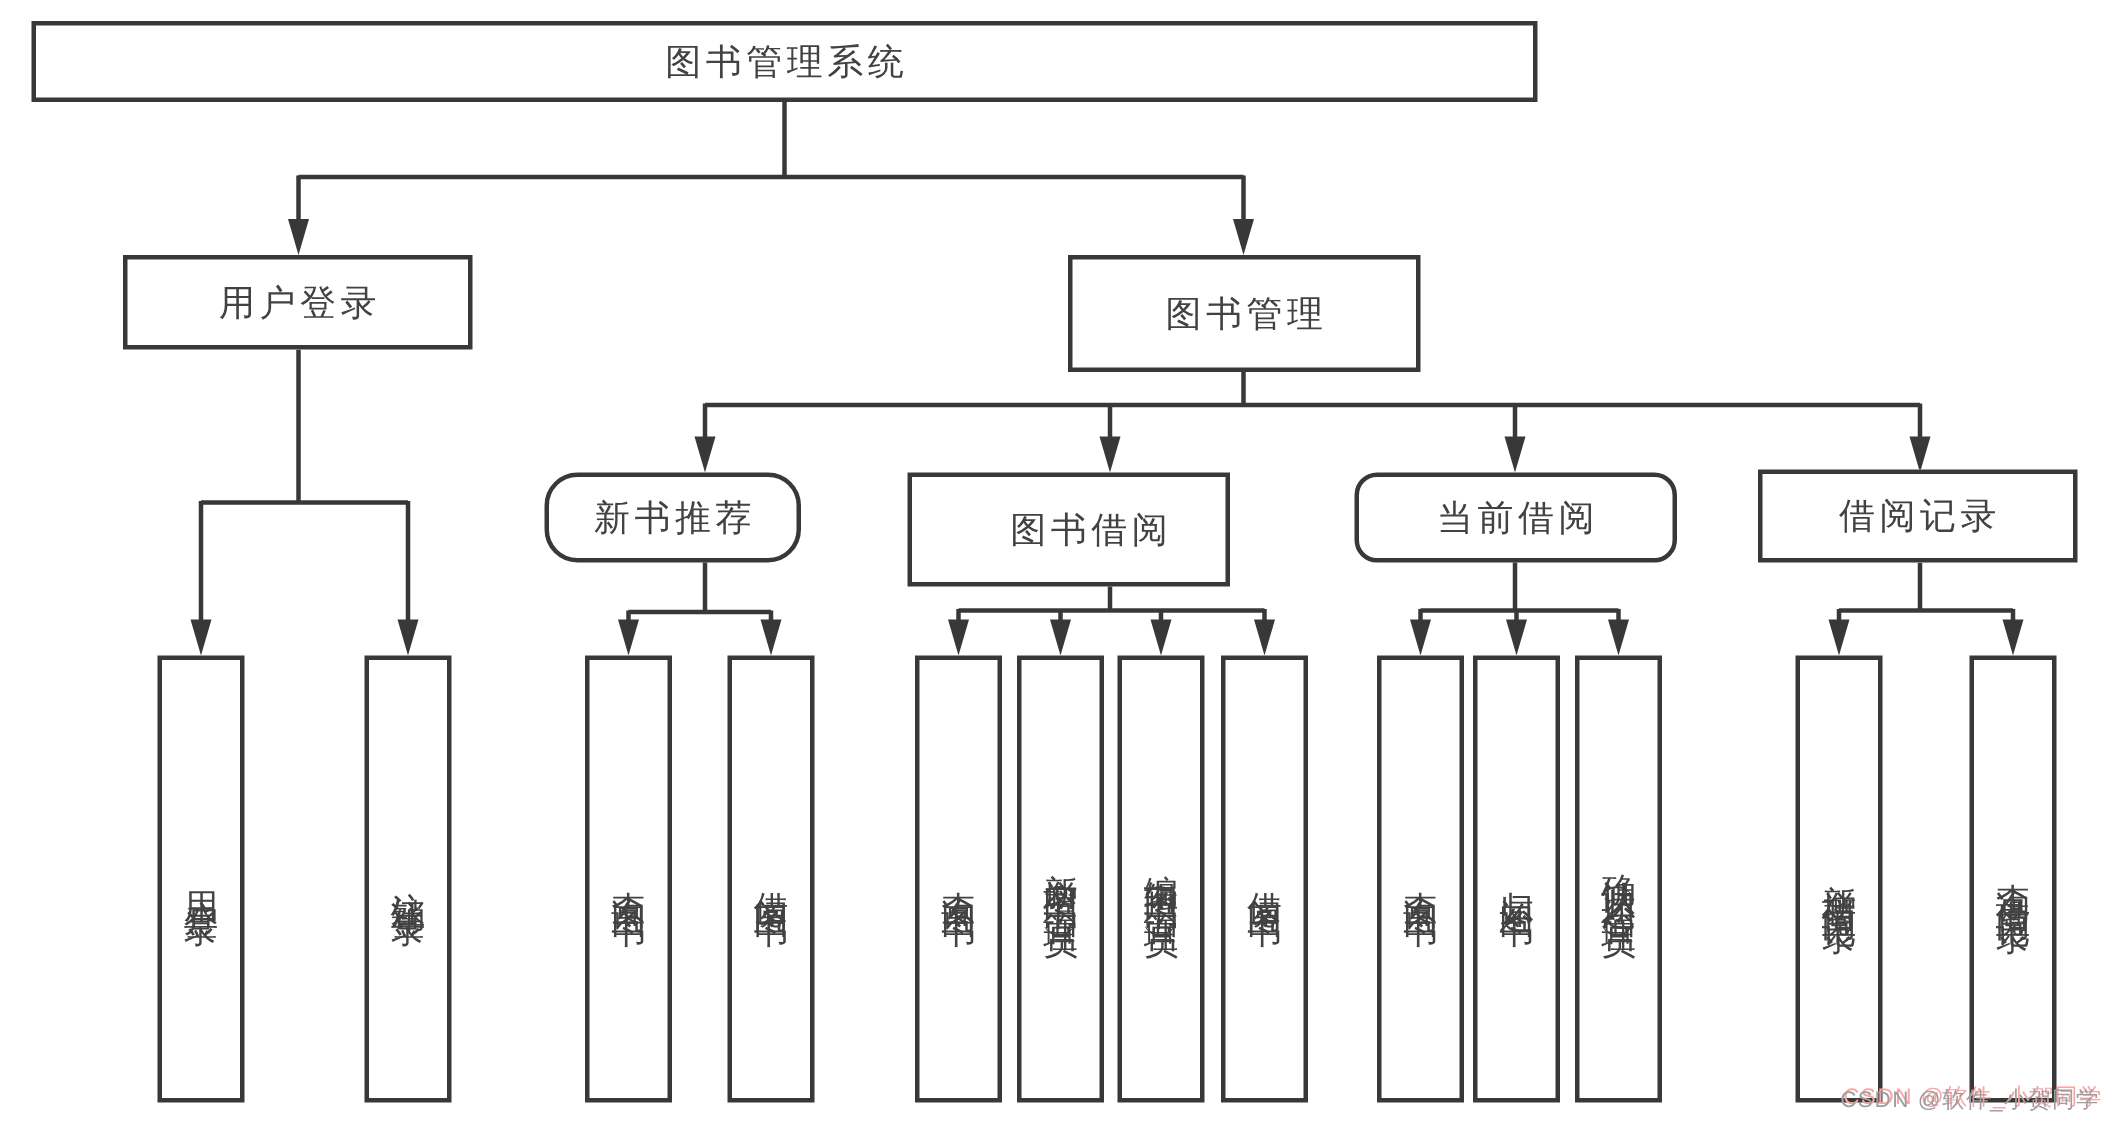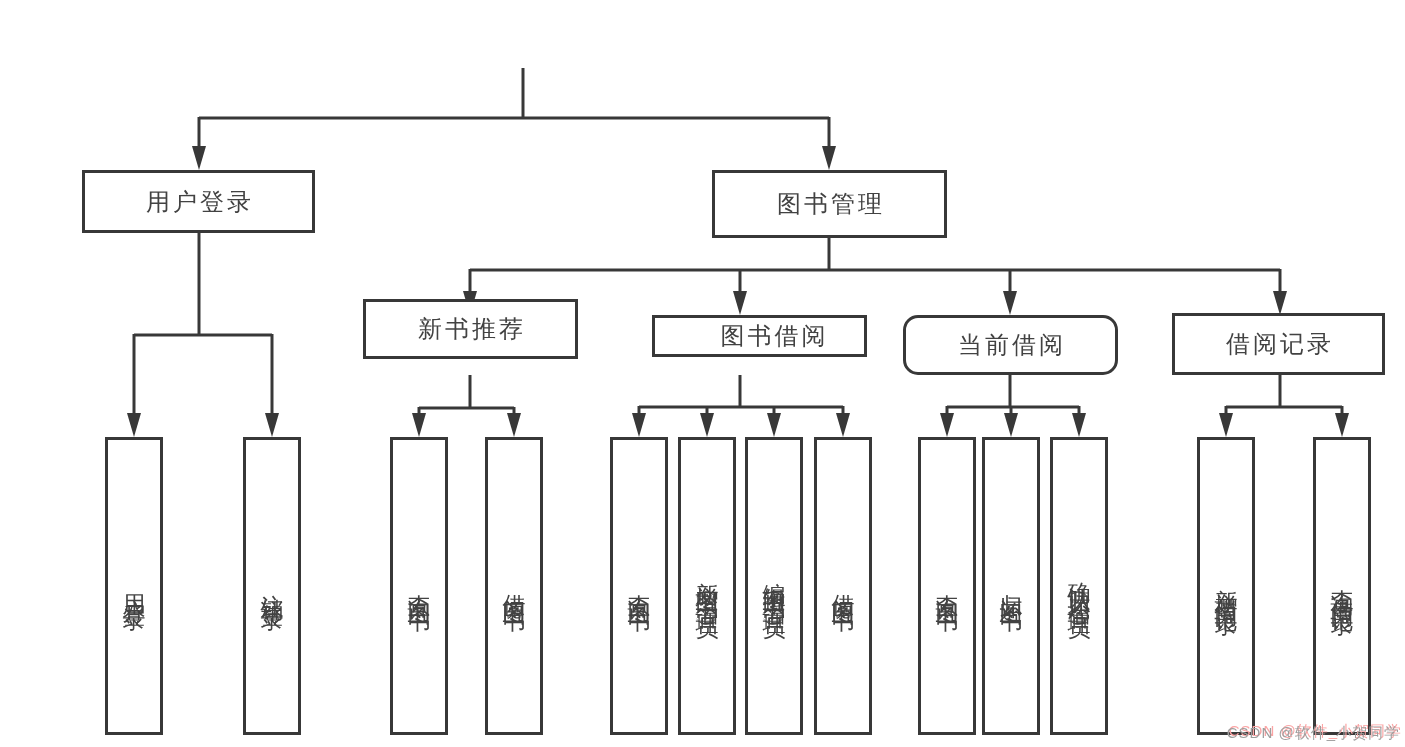--- a/index.html
+++ b/index.html
@@ -113,26 +113,27 @@
       <polygon points="767,413 781,413 774,437"></polygon>
       <polygon points="836,413 850,413 843,437"></polygon>
       <polygon points="940,413 954,413 947,437"></polygon>
       <polygon points="1004,413 1018,413 1011,437"></polygon>
       <polygon points="1072,413 1086,413 1079,437"></polygon>
       <polygon points="1219,413 1233,413 1226,437"></polygon>
       <polygon points="1335,413 1349,413 1342,437"></polygon>
     </g>
   </svg>
 
+  <div class="node" style="left:21px;top:14px;width:1004px;height:54px;">图书管理系统</div>
 
   <div class="node" style="left:82px;top:170px;width:233px;height:63px;">用户登录</div>
-  <div class="node" style="left:712px;top:170px;width:235px;height:68px;">图书管理</div>
+  <div class="node" style="left:712px;top:170px;width:235px;height:78px;">图书管理</div>
 
-  <div class="node" style="left:363px;top:299px;width:215px;height:60px;">新书推荐</div>
-  <div class="node" style="left:652px;top:315px;width:215px;height:42px;padding-left:27px;">图书借阅</div>
+  <div class="node" style="left:363px;top:315px;width:171px;height:60px;border-radius:22px;">新书推荐</div>
+  <div class="node" style="left:605px;top:315px;width:215px;height:76px;padding-left:27px;">图书借阅</div>
   <div class="node" style="left:903px;top:315px;width:215px;height:60px;border-radius:15px;">当前借阅</div>
   <div class="node" style="left:1172px;top:313px;width:213px;height:62px;">借阅记录</div>
 
   <div class="node leaf" style="left:105px;top:437px;width:58px;height:298px;">
     <span class="vtext">用户登录</span>
     </div>
   <div class="node leaf" style="left:243px;top:437px;width:58px;height:298px;">
     <span class="vtext">注销登录</span>
     </div>
 

